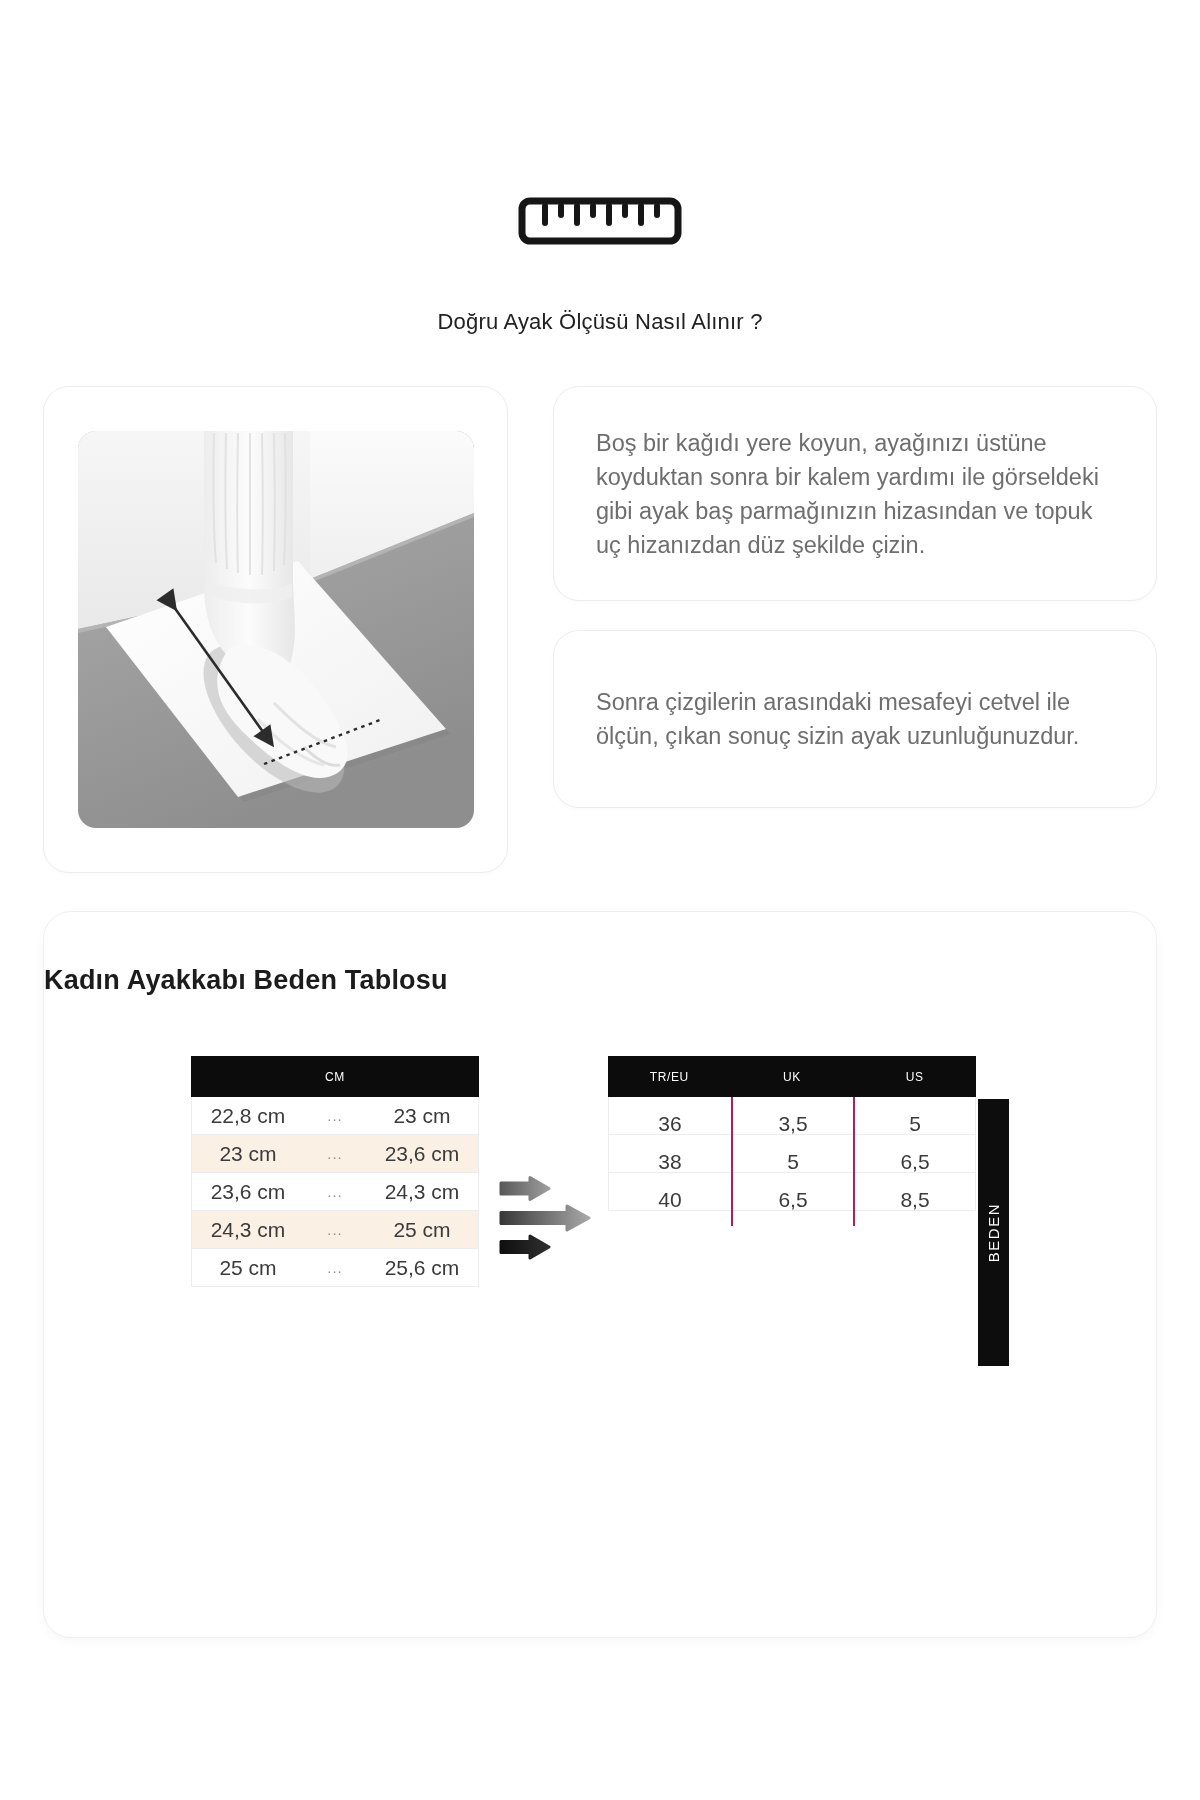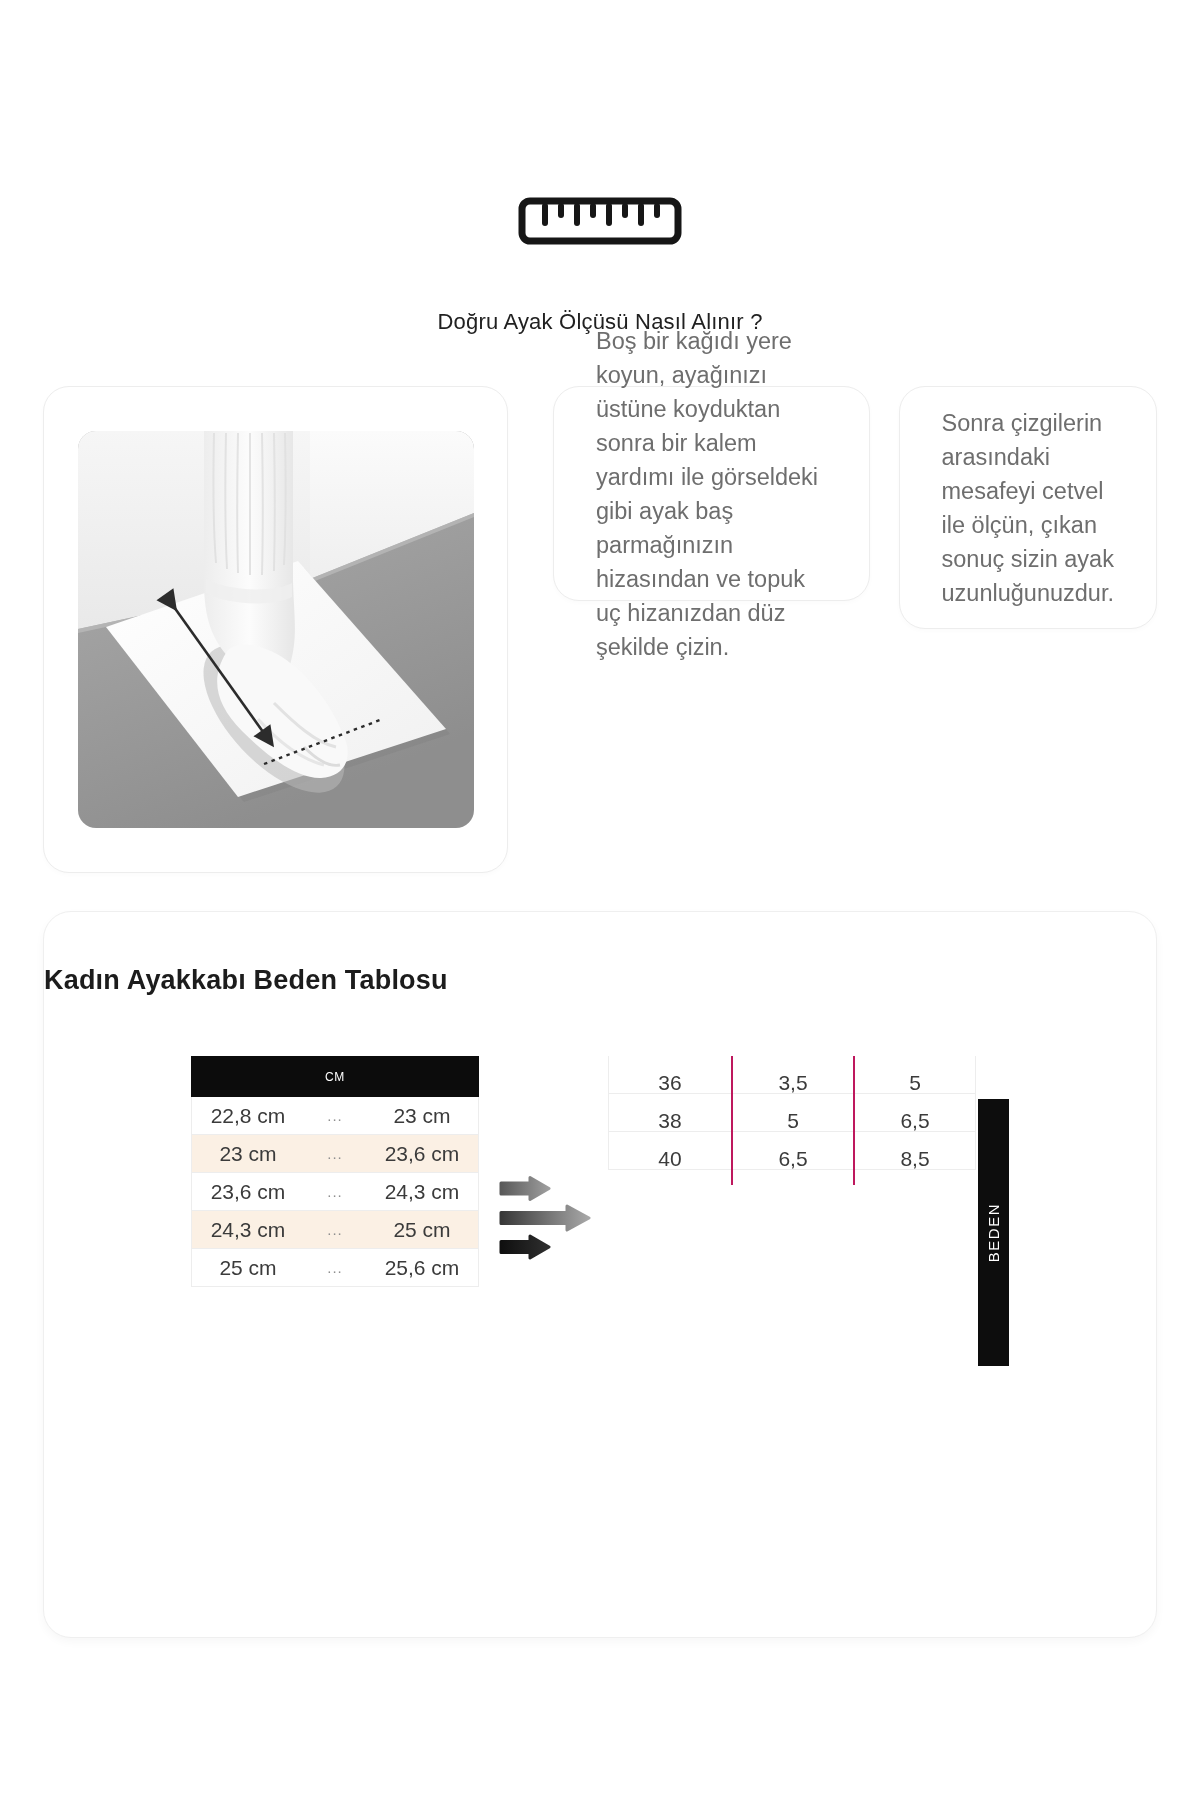--- a/index.html
+++ b/index.html
@@ -15,28 +15,28 @@
     letter-spacing:.2px;
   }
   
   .howto{display:flex;gap:45px;margin-top:46px;align-items:flex-start;}
   .photo-card{
     width:463px;height:485px;border:1px solid #ededed;border-radius:26px;
     background:#fff;display:flex;align-items:center;justify-content:center;flex:none;
     box-shadow:0 2px 5px rgba(0,0,0,.02);
   }
   .photo-frame{width:396px;height:397px;border-radius:18px;overflow:hidden;display:block;}
-  .steps{flex:1;display:flex;flex-direction:row;gap:29px;}
+  .steps{flex:1;display:flex;flex-direction:column;gap:29px;}
   .step-card{
     border:1px solid #ededed;border-radius:26px;background:#fff;
     display:flex;align-items:center;padding:0 42px;box-sizing:border-box;
     box-shadow:0 2px 5px rgba(0,0,0,.02);
   }
   .step-card.s1{height:215px;}
-  .step-card.s2{height:243px;}
+  .step-card.s2{height:178px;}
   .step-card p{margin:0;font-size:23.5px;line-height:34px;color:#6e6e6e;}
   
   .size-card{
     margin-top:38px;height:727px;border:1px solid #efefef;border-radius:28px;background:#fff;
     box-shadow:0 4px 10px rgba(0,0,0,.035);box-sizing:border-box;
   }
   .size-card h2{
     margin:0;padding-top:49px;font-size:27px;line-height:38px;
     font-weight:700;color:#1c1c1c;letter-spacing:.2px;
   }
@@ -225,20 +225,25 @@
                   <stop offset="1" stop-color="#2f2f2f"></stop>
               </linearGradient>
             </defs>
             <path d="M3,9 H32 V3.5 L51,14.5 32,25.5 V20 H3 Z" fill="url(#ga1)" stroke="url(#ga1)" stroke-width="3" stroke-linejoin="round"></path>
             <path d="M3,38.5 H69 V32 L91,44 69,56 V49.5 H3 Z" fill="url(#ga2)" stroke="url(#ga2)" stroke-width="3" stroke-linejoin="round"></path>
             <path d="M3,67.5 H32 V62 L51,73 32,84 V78.5 H3 Z" fill="url(#ga3)" stroke="url(#ga3)" stroke-width="3" stroke-linejoin="round"></path>
           </svg>
         </div>
 
         <div class="tbl conv-tbl">
+          <div class="tbl-head cols">
+            <span>TR/EU</span>
+            <span>UK</span>
+            <span>US</span>
+          </div>
           <div class="tbl-body">
             <div class="row">
               <span>36</span>
               <span>3,5</span>
               <span>5</span>
             </div>
             <div class="row">
               <span>38</span>
               <span>5</span>
               <span>6,5</span>

